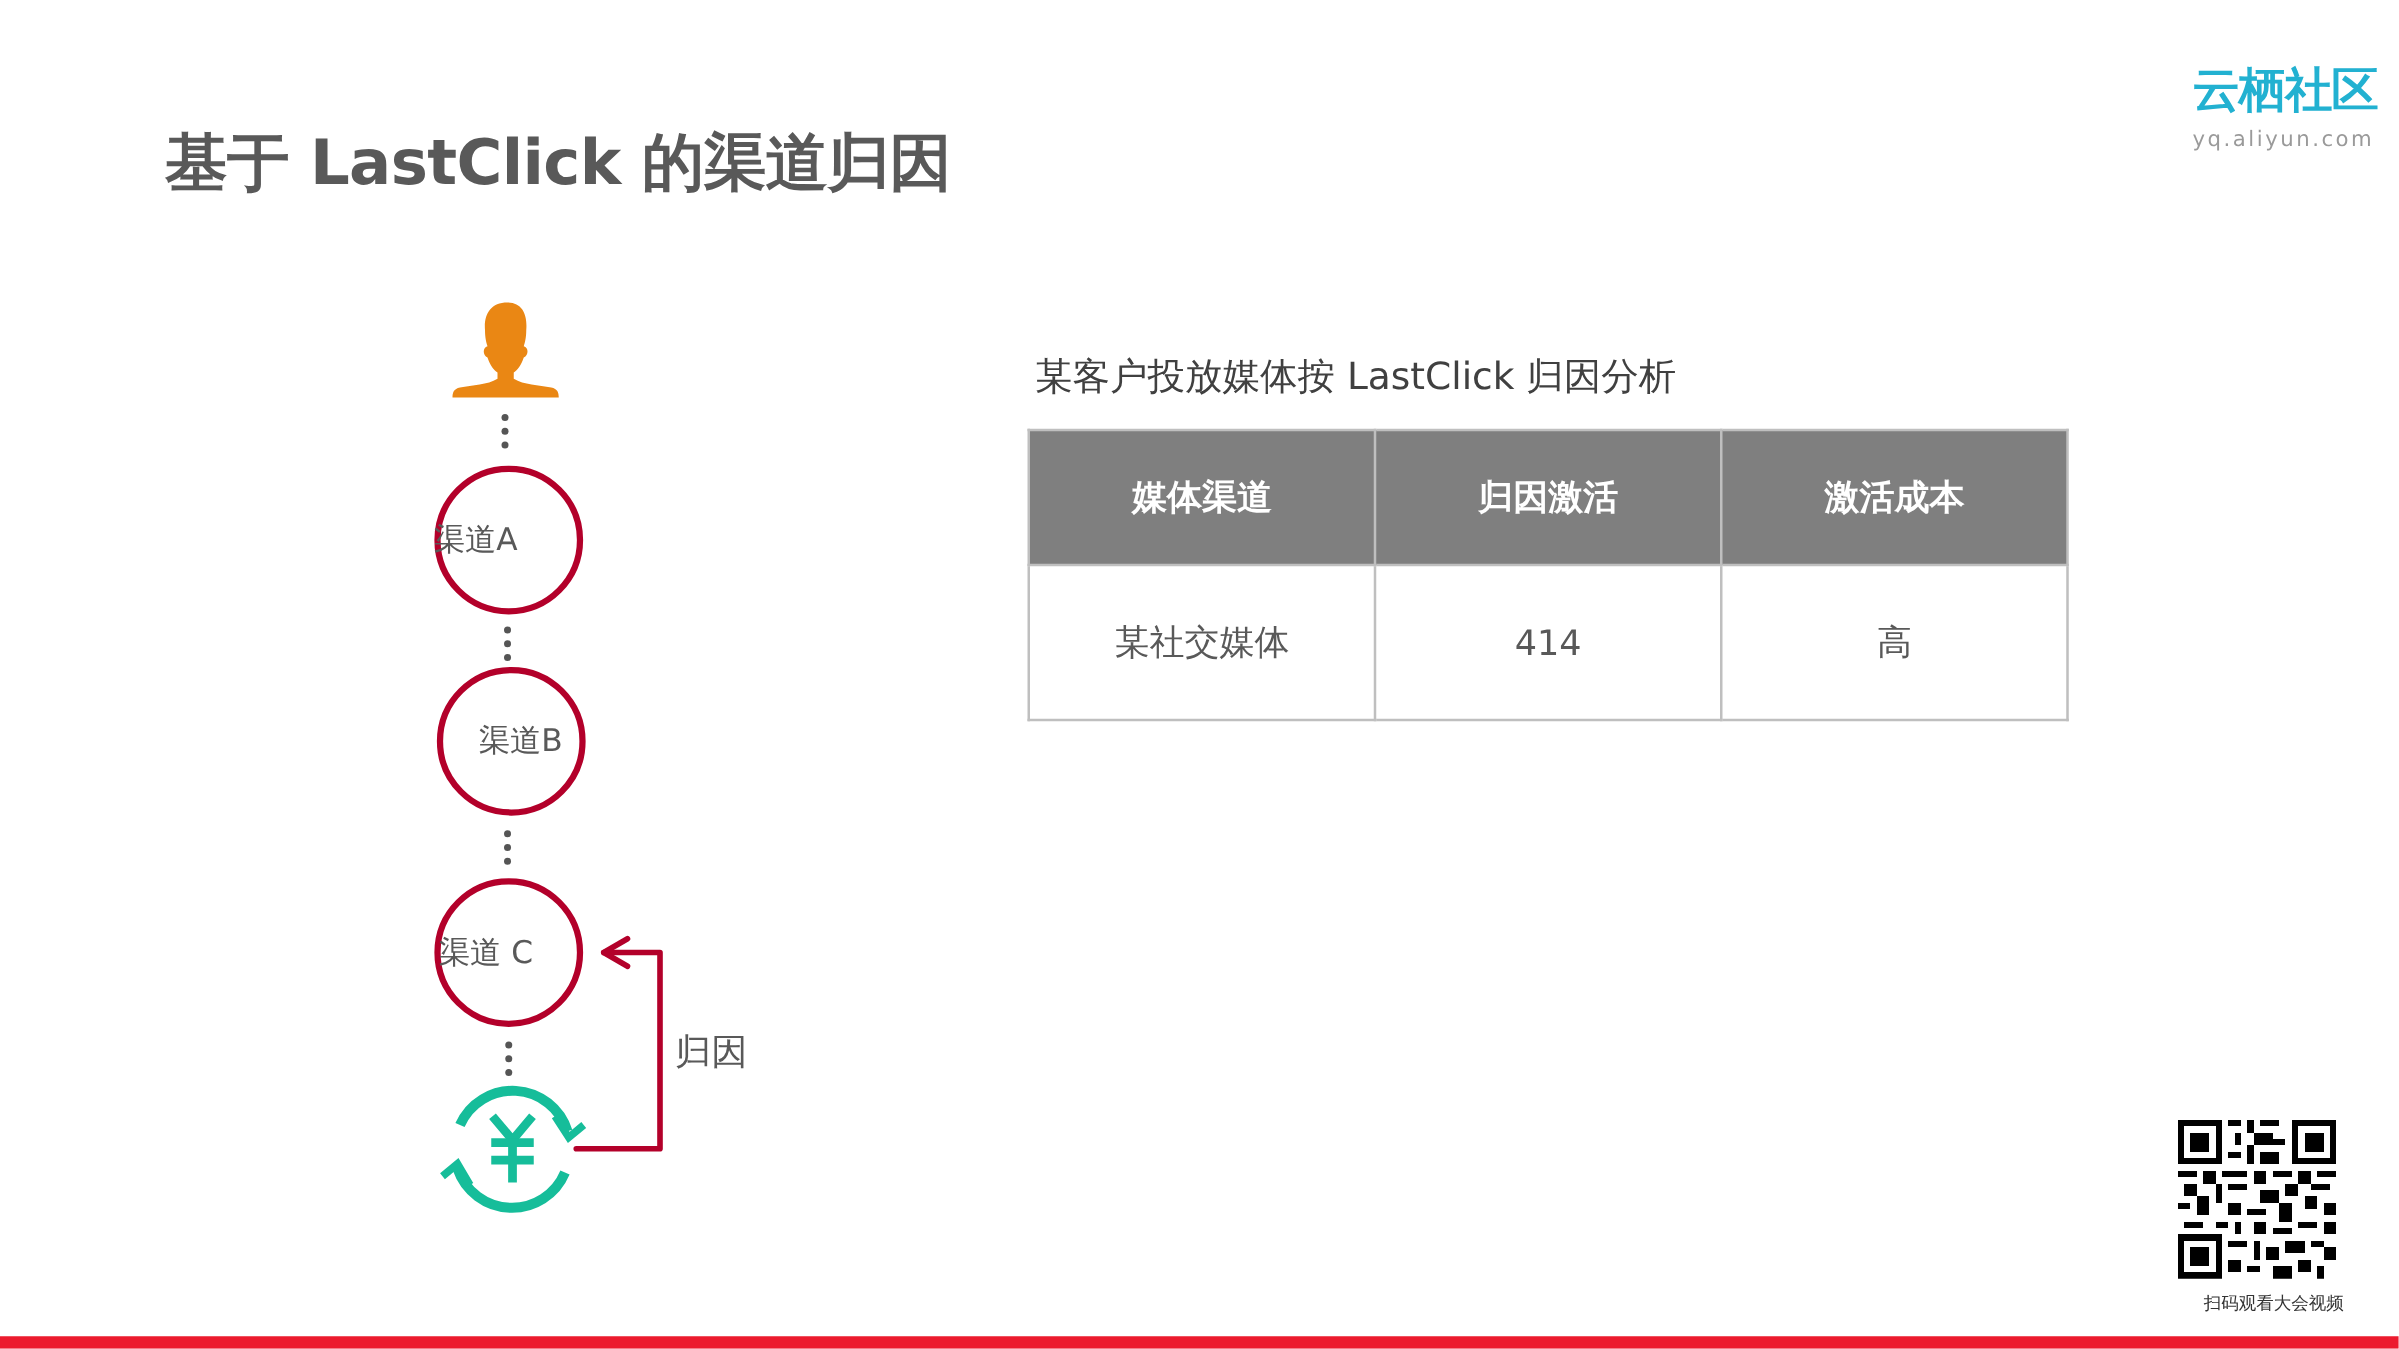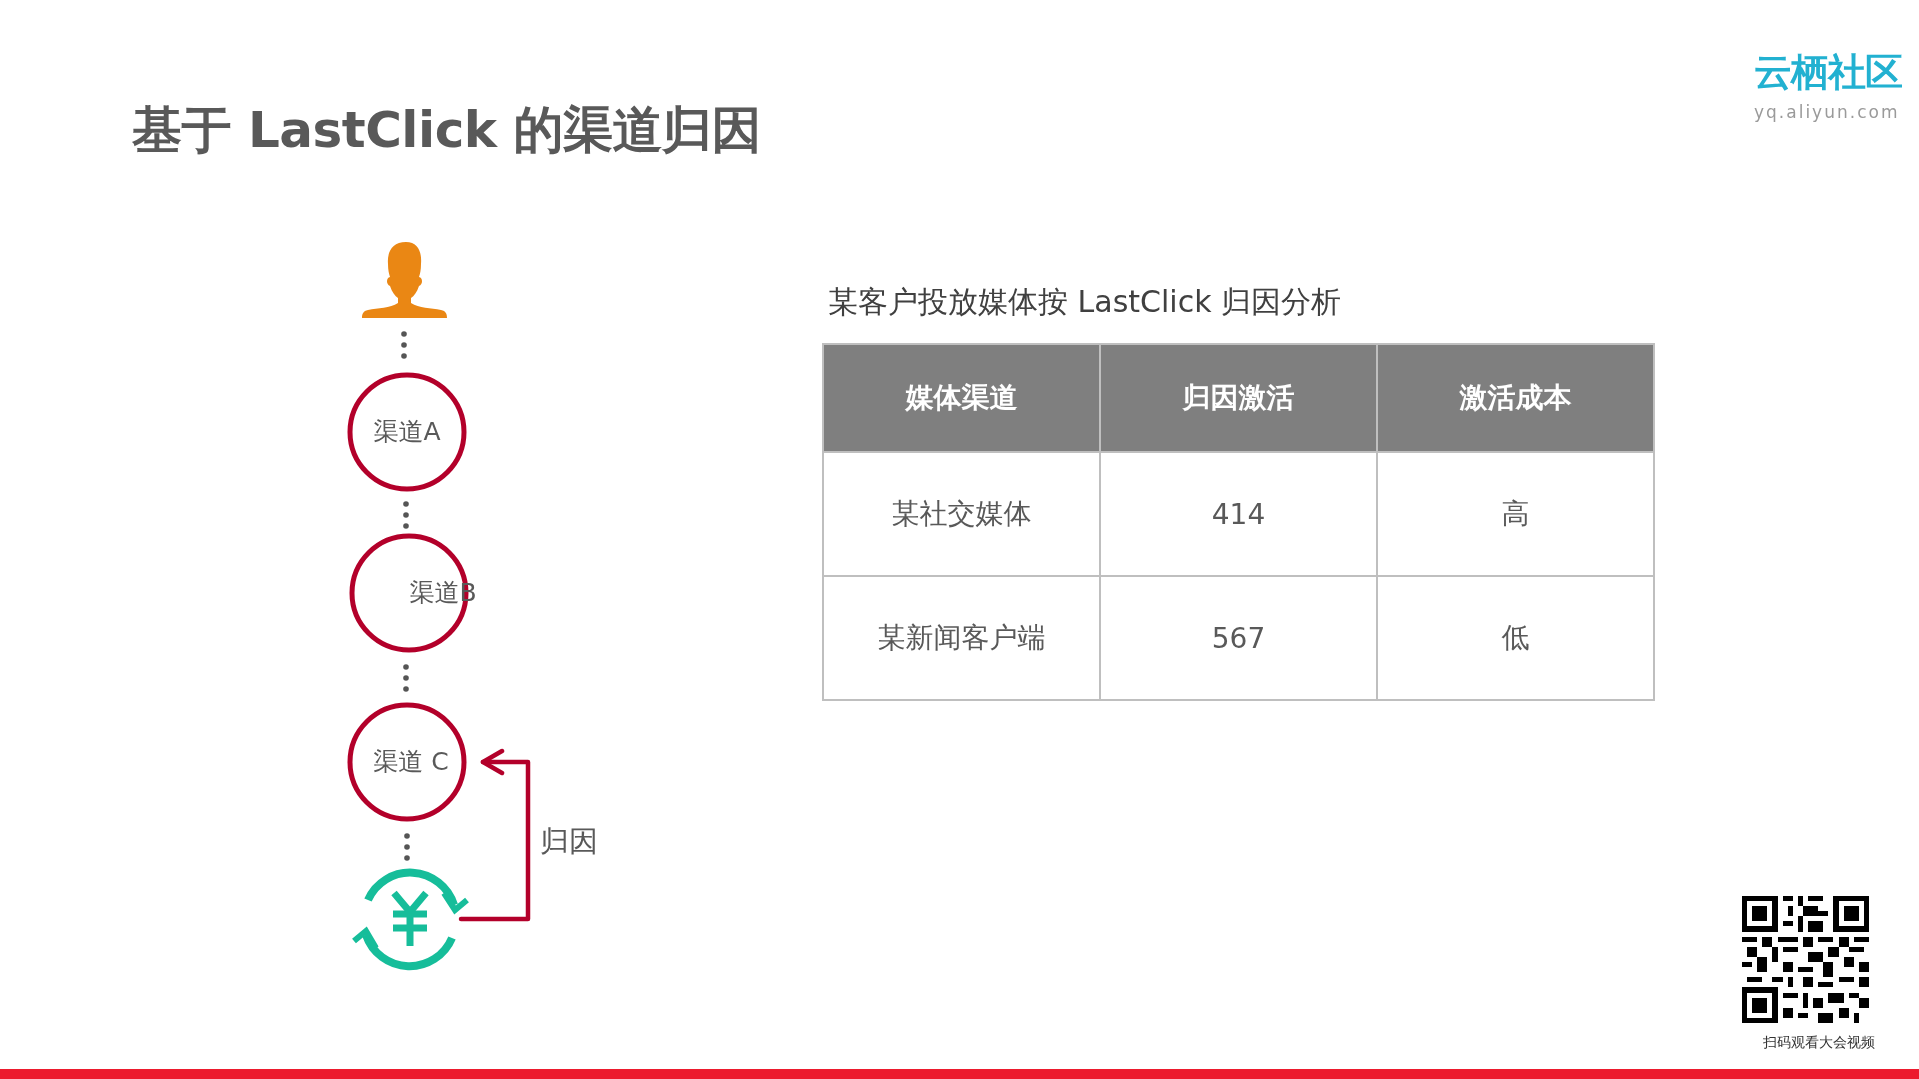--- a/index.html
+++ b/index.html
@@ -54,21 +54,20 @@
     }
 
     
     .diagram {
       left: 0; top: 0;
       width: 700px; height: 1000px;
     }
     .node-label {
       position: absolute;
       width: 120px;
-      text-align: center;
       font-size: 25px;
       color: #595959;
       line-height: 30px;
       white-space: nowrap;
     }
     .attr-label {
       left: 540px;
       top: 823px;
       font-size: 29px;
       color: #595959;
@@ -237,25 +236,20 @@
       <th>媒体渠道</th>
       <th>归因激活</th>
       <th>激活成本</th>
     </tr>
   </thead>
   <tbody>
     <tr>
       <td>某社交媒体</td>
       <td>414</td>
       <td>高</td>
-    </tr>
-    <tr>
-      <td>某新闻客户端</td>
-      <td>567</td>
-      <td>低</td>
     </tr>
   </tbody>
 </table>
 
 <div class="abs qr">
   <svg width="127" height="127" viewBox="0 0 25 25" shape-rendering="crispEdges">
     <rect width="25" height="25" fill="#ffffff"></rect>
     <g fill="#000000">
 
       <path d="M0 0h7v7h-7z M1 1v5h5v-5z" fill-rule="evenodd"></path>

